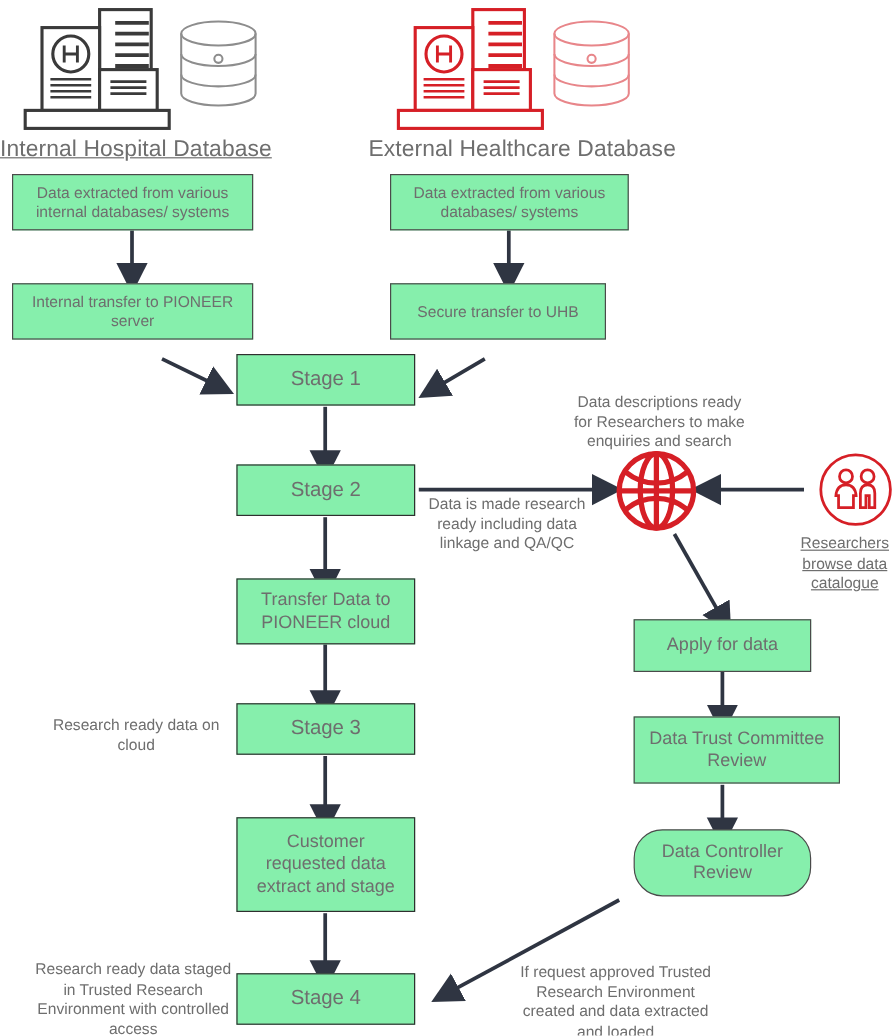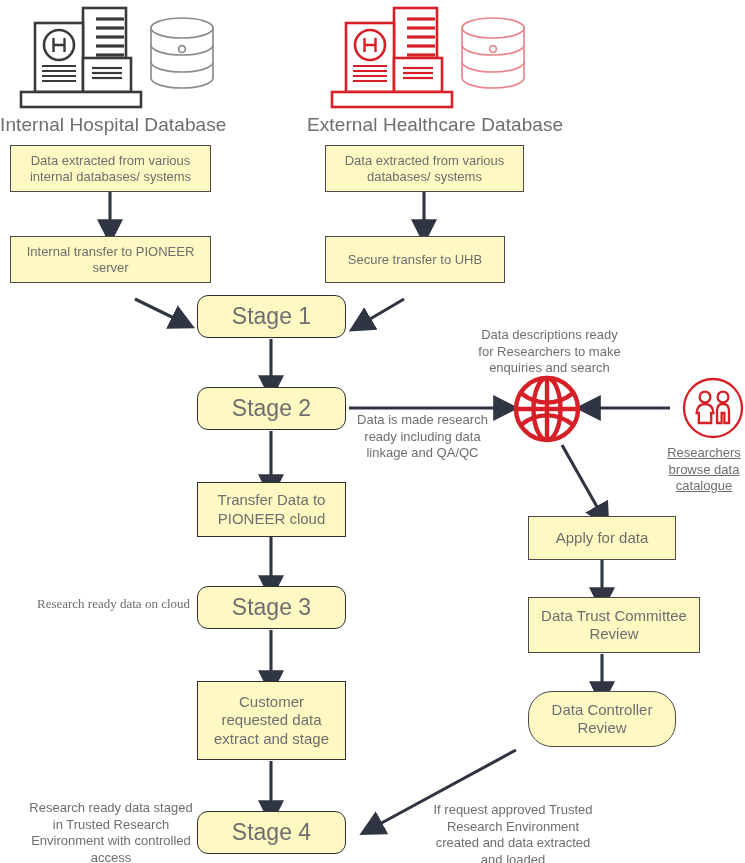--- a/index.html
+++ b/index.html
@@ -9,21 +9,21 @@
     color:#6e6e6e;
     -webkit-font-smoothing:antialiased;
   }
   .canvas{position:absolute;left:0;top:0;width:745px;height:863px;}
   svg.layer{position:absolute;left:0;top:0;width:745px;height:863px;overflow:visible;}
 
   
   .box{
     position:absolute;
     border:1.4px solid #4a4a4a;
-    background:#fef9c3;
+    background:#86efac;
     box-sizing:border-box;
     display:flex;align-items:center;justify-content:center;
     text-align:center;
     color:#6e6e6e;
     line-height:1.22;
     padding:3px 6px;
   }
   .box.thick{border-color:#2f2f2f;border-width:1.6px;}
   .box .t{display:block;width:100%;}
 
@@ -38,21 +38,21 @@
     position:absolute;
     text-align:center;
     color:#6e6e6e;
     font-size:19px;
     letter-spacing:.1px;
     white-space:nowrap;
   }
 
   .fs13{font-size:13px;}
   .fs15{font-size:15px;}
-  .fs17{font-size:23px;border-radius:11px;}
+  .fs17{font-size:17px;}
 
   .icon-wrap{position:absolute;}
 </style>
 </head>
 <body>
 
 <div class="canvas">
 
   <svg class="layer" viewBox="0 0 745 863">
     <defs>
@@ -130,21 +130,21 @@
 
       <g fill="none" stroke="#8d8d8d" stroke-width="1.7">
         <ellipse cx="168" cy="26" rx="31" ry="10"></ellipse>
         <path d="M137 26 L137 76 A31 10 0 0 0 199 76 L199 26"></path>
         <path d="M137 43 A31 10 0 0 0 199 43"></path>
         <path d="M137 60 A31 10 0 0 0 199 60"></path>
         <circle cx="168" cy="47" r="3.4"></circle>
       </g>
     </svg>
   </div>
-  <div class="title" style="left:0px;top:114px;width:225px;">Internal Hospital Database</div>
+  <div class="title" style="left:0px;top:114px;width:225px;text-decoration:underline;">Internal Hospital Database</div>
 
   <div class="icon-wrap" style="left:325px;top:2px;width:205px;height:110px;">
     <svg width="205" height="110" viewBox="0 0 205 110">
       <g fill="none" stroke="#d61f26" stroke-width="2.6">
         <rect x="69" y="6" width="43" height="84"></rect>
         <g stroke-width="3.2">
           <line x1="82" y1="17" x2="110" y2="17"></line>
           <line x1="82" y1="26" x2="110" y2="26"></line>
           <line x1="82" y1="35" x2="110" y2="35"></line>
           <line x1="82" y1="44" x2="110" y2="44"></line>
@@ -210,21 +210,21 @@
   </div>
 
   <div class="box thick fs15" style="left:197px;top:681px;width:149px;height:79px;">
     <span class="t">Customer requested data extract and stage</span>
   </div>
 
   <div class="box thick fs17" style="left:197px;top:811px;width:149px;height:43px;">
     <span class="t">Stage 4</span>
   </div>
 
-  <div class="note fs13" style="left:36px;top:596px;width:155px;font-family:Liberation Serif, serif;">Research ready data on cloud</div>
+  <div class="note fs13" style="left:36px;top:596px;width:155px;">Research ready data on cloud</div>
 
   <div class="note fs13" style="left:28px;top:800px;width:166px;">Research ready data staged in Trusted Research Environment with controlled access</div>
 
   <div class="note fs13" style="left:356px;top:412px;width:133px;">Data is made research ready including data linkage and QA/QC</div>
 
   <div class="note fs13" style="left:472px;top:327px;width:155px;">Data descriptions ready for Researchers to make enquiries and search</div>
 
   <div class="icon-wrap" style="left:512px;top:374px;width:70px;height:70px;">
     <svg width="70" height="70" viewBox="0 0 70 70">
       <g fill="none" stroke="#d61f26" stroke-width="4.4">

